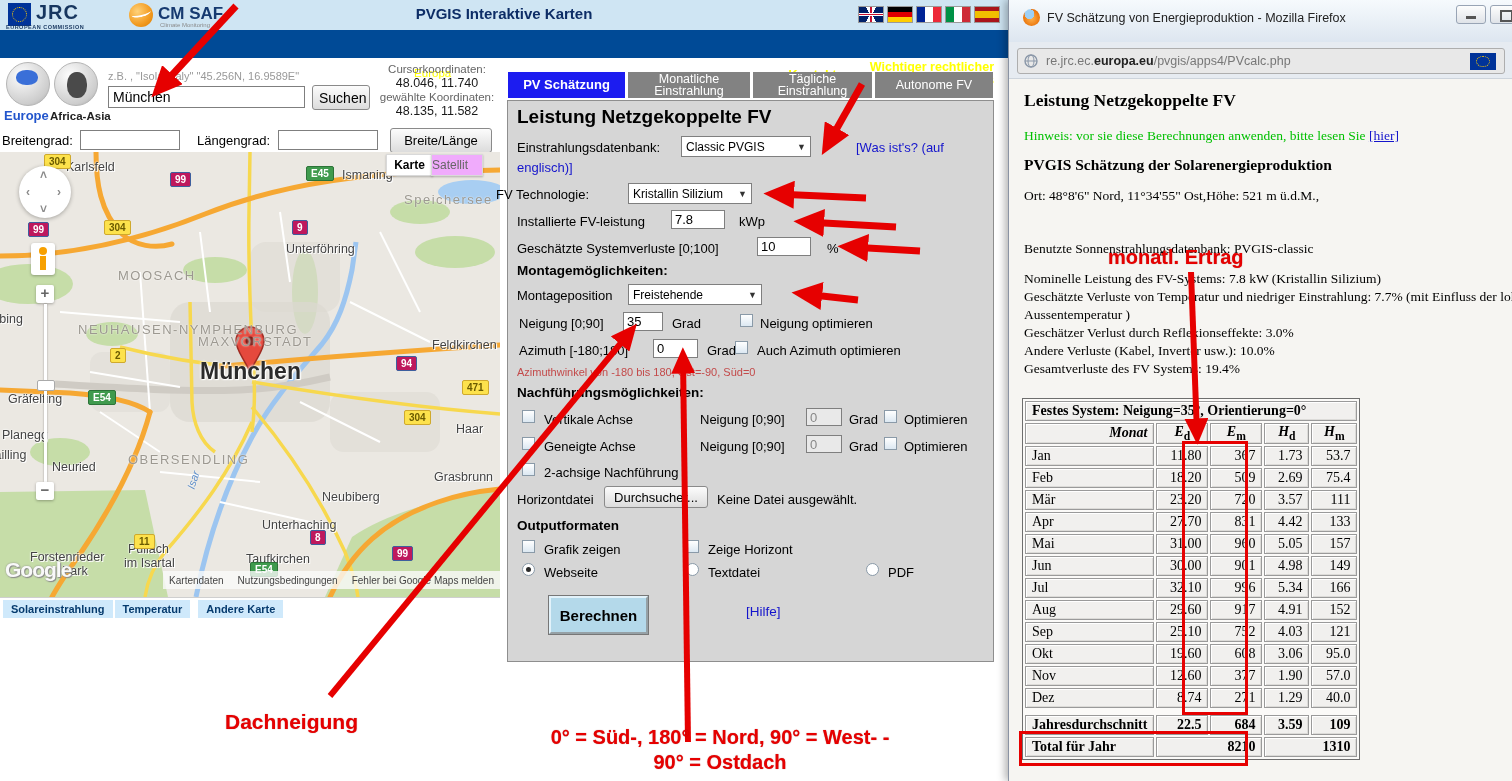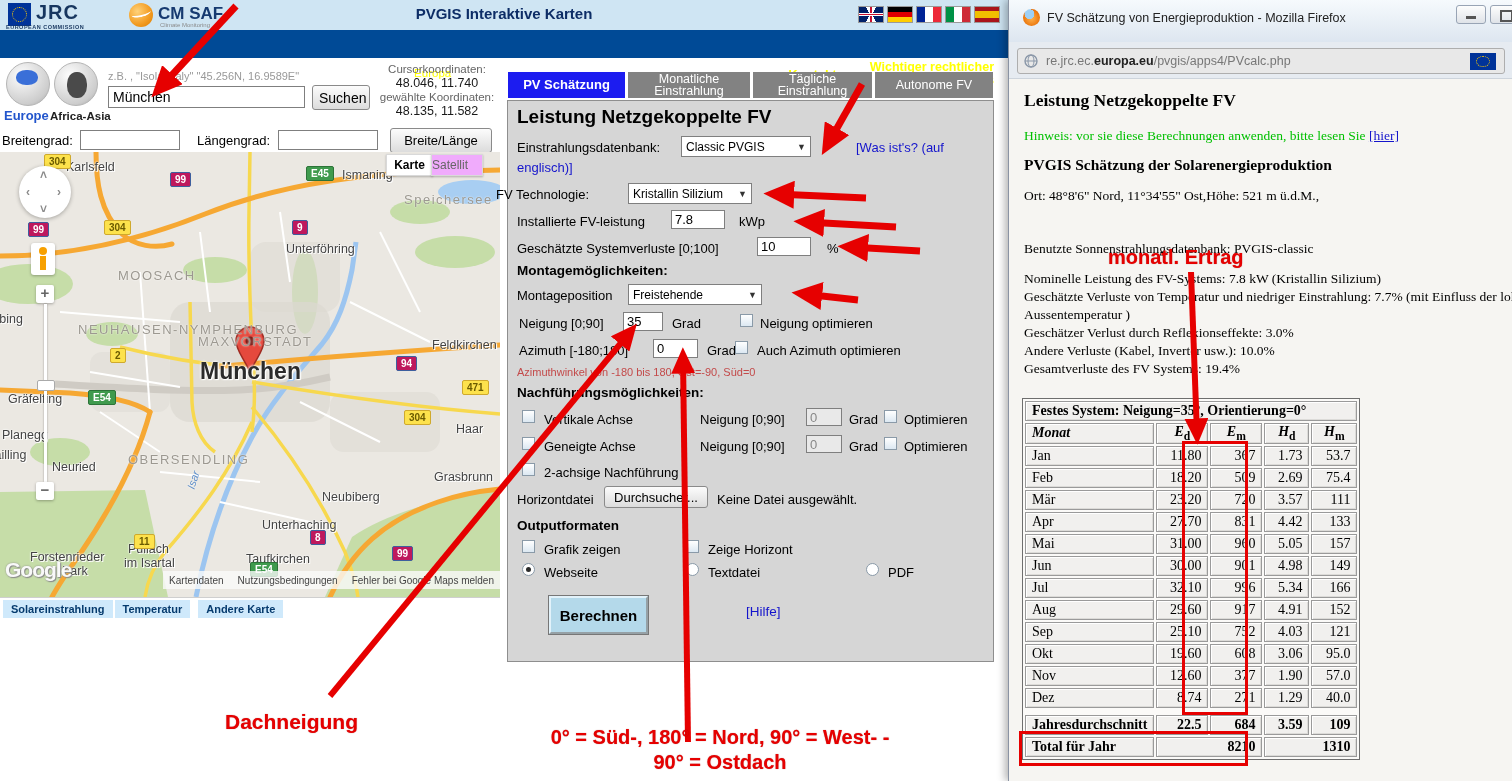--- a/index.html
+++ b/index.html
@@ -157,21 +157,21 @@
   .green{color:#00c000;}
   #hier-link{color:#1414cc;text-decoration:underline;cursor:pointer;}
 
   
   #pv-table{position:absolute;left:1022px;top:398px;border-collapse:separate;border-spacing:2px;
      border:1px solid #6e6e6e;background:#fbfaf8;table-layout:fixed;
      font-family:"Liberation Serif",serif;font-size:14px;}
   #pv-table td,#pv-table th{border:1px solid #9a9a9a;background:#f1f0ee;height:20px;box-sizing:border-box;
      padding:0 6px;box-shadow:inset 1px 1px 0 #fff, inset -1px -1px 0 #dcdbd8;overflow:hidden;white-space:nowrap;}
   #pv-table .ttl{text-align:left;font-weight:bold;}
-  #pv-table th{text-align:left;font-weight:bold;}
+  #pv-table th{text-align:right;font-weight:bold;}
   #pv-table th.num,#pv-table td.num{text-align:right;}
   #pv-table th.chead{text-align:center;}
   #pv-table tr.spacer td{border:none;background:transparent;box-shadow:none;height:3px;padding:0;}
   #pv-table .boldrow td{font-weight:bold;}
   #pv-table i{font-style:italic;}
 
   
   .ann-text{position:absolute;color:#e60000;font-weight:bold;z-index:60;pointer-events:none;
      font-family:"Liberation Sans",sans-serif;text-shadow:0 0 1px rgba(120,0,0,.5);}
   .ann-rect{position:absolute;border:3px solid #e60000;z-index:60;pointer-events:none;}

